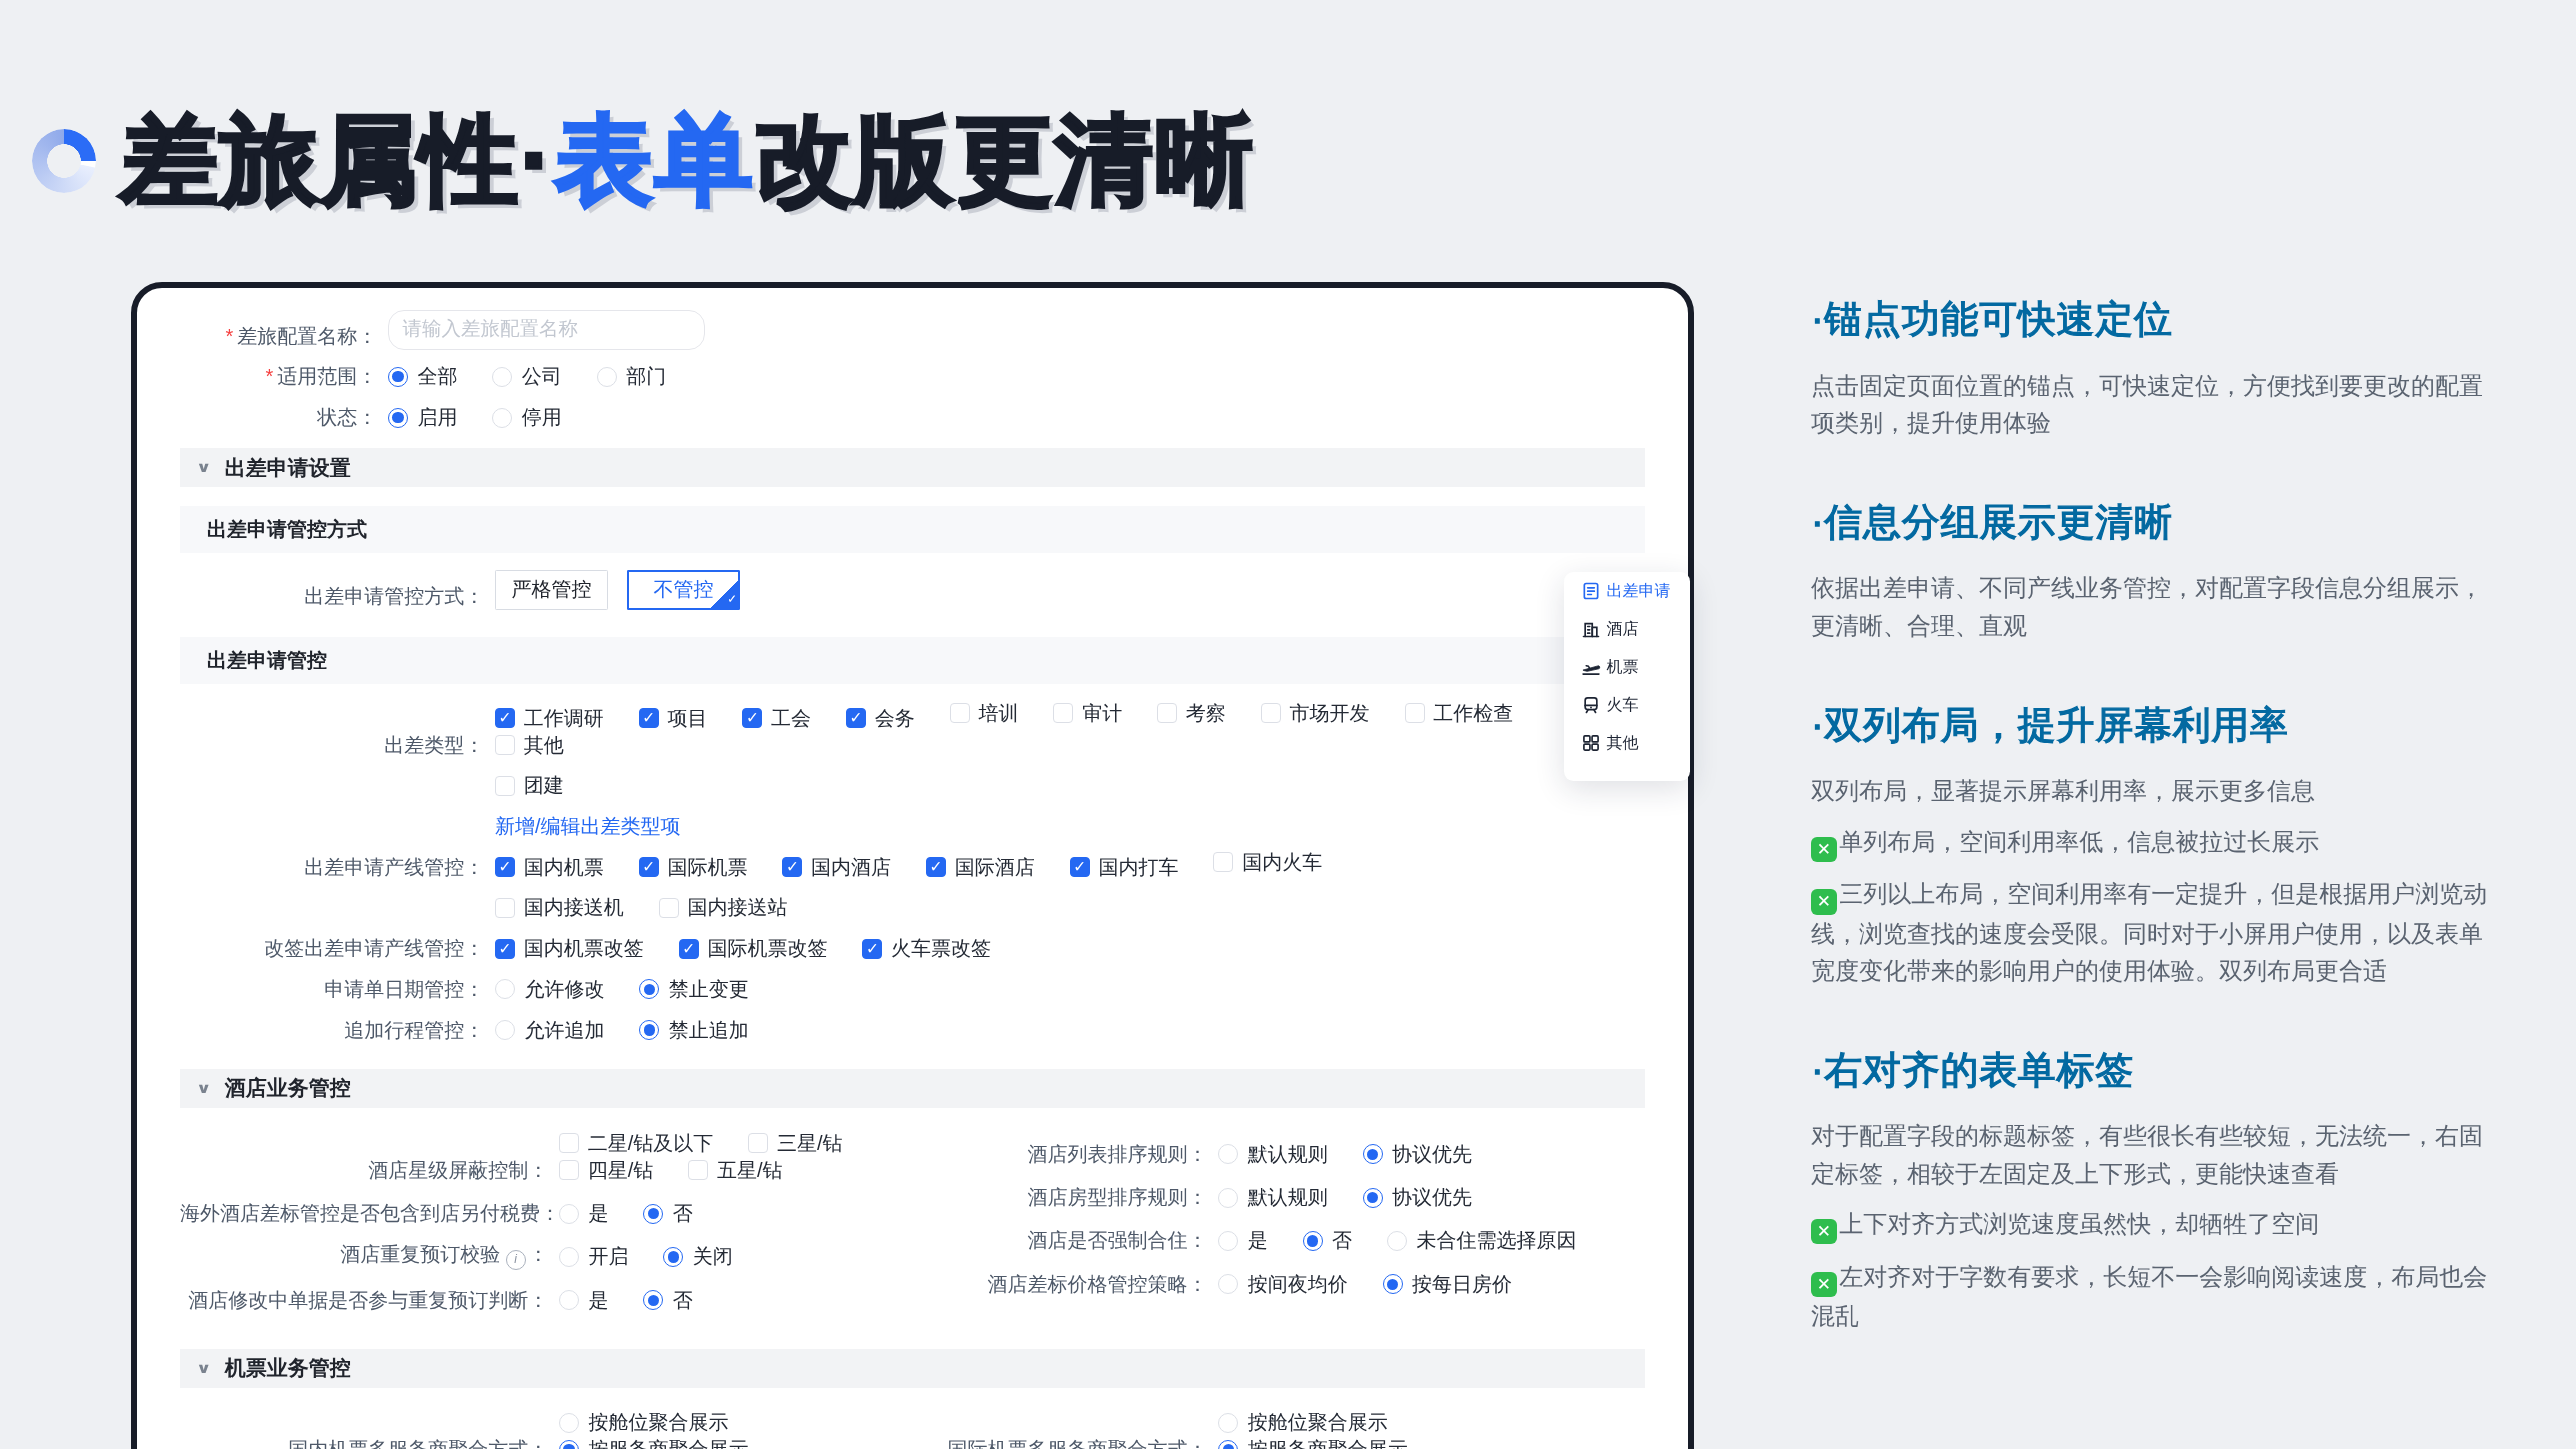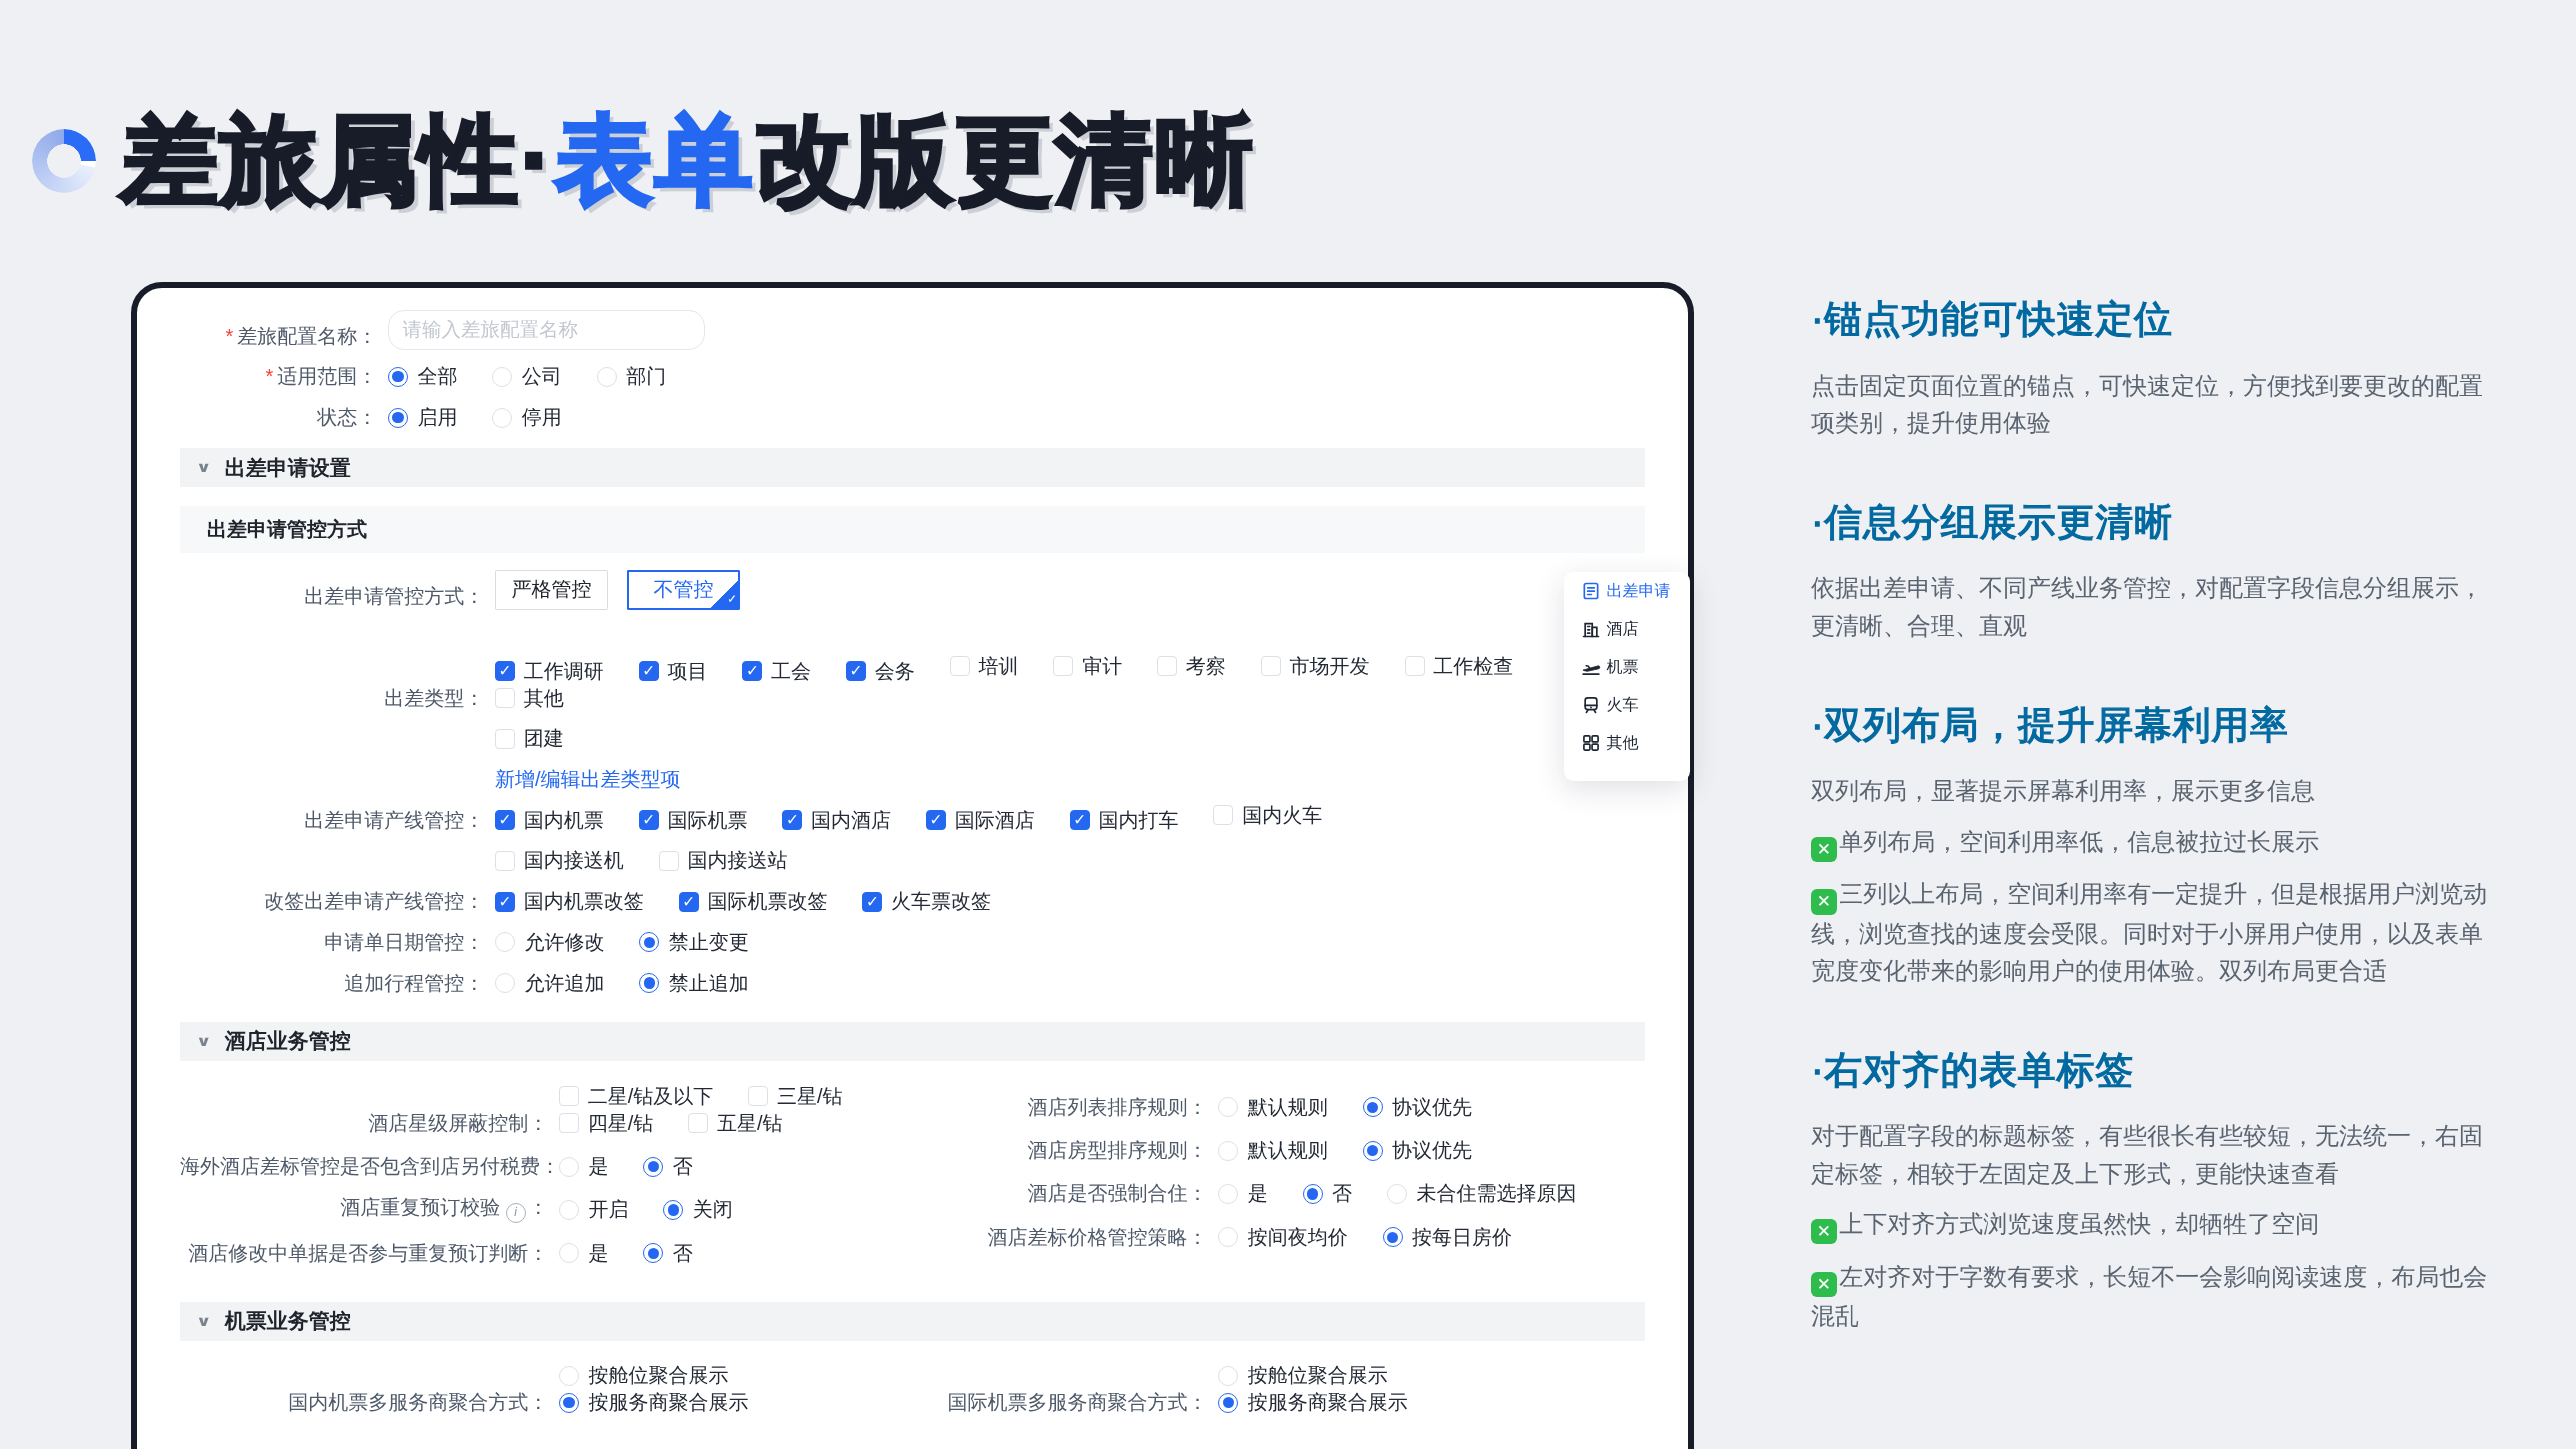--- a/index.html
+++ b/index.html
@@ -24,21 +24,21 @@
   
   .form-card{position:absolute;left:131px;top:282px;width:1563px;height:1221px;box-sizing:border-box;
     background:#fff;border:6.7px solid var(--card-border);border-radius:31px;padding:19px 43px 0;overflow:hidden}
   .frow{display:flex;align-items:flex-end;min-height:38px;margin:2.7px 0}
   .flabel{flex:none;text-align:right;font-size:20px;color:var(--label);padding-right:10.7px;box-sizing:border-box;white-space:nowrap}
   .lw-basic{width:208px}.lw-sub{width:315px}.lw-l{width:379px}.lw-r{width:275px}
   .req{color:var(--red);margin-right:4px;font-size:20px}
   .info-i{display:inline-block;width:18px;height:18px;line-height:16px;border:1.3px solid #aab1bd;border-radius:50%;
     font-size:12px;color:#8a92a0;text-align:center;margin:0 2.7px 0 5.4px;vertical-align:-2px;font-style:italic}
   .input-box input{width:288px;height:38px;border:1.3px solid #e5e6eb;border-radius:16px;font-size:19.5px;padding:0 13.4px;
-    color:#1d2129;background:#fff;outline:none;font-family:Liberation Sans, sans-serif}
+    color:#1d2129;background:#fff;outline:none;font-family:Liberation Mono, monospace}
   .input-box input::placeholder{color:#c2c7d0}
   .opt{display:inline-flex;align-items:center;margin-right:35px;cursor:pointer}
   .radio{width:20px;height:20px;border-radius:50%;border:1.3px solid #dcdfe6;background:#fff;margin-right:9.4px;
     box-sizing:border-box;position:relative;flex:none}
   .radio.sel{border-color:var(--accent)}
   .radio.sel::after{content:"";position:absolute;inset:3.4px;border-radius:50%;background:var(--accent)}
   .checkbox{width:20px;height:20px;border-radius:4px;border:1.3px solid #dcdfe6;background:#fff;margin-right:8.7px;
     box-sizing:border-box;color:#fff;font-size:15.4px;line-height:17.4px;text-align:center;font-weight:bold;flex:none}
   .checkbox.on{background:var(--accent);border-color:var(--accent)}
   .opt-label{font-size:20px;color:#242a35;white-space:nowrap}
@@ -130,20 +130,21 @@
                 </button><button class="sel-btn active">
                   <span>不管控</span>
                   <span class="corner">
                     <span class="ck">✓</span>
                   </span>
                 </button></div>
             </div>
           </div>
         </div>
         <div class="subcard">
+          <div class="band">出差申请管控</div>
           <div class="sbody">
             <div class="frow">
               <div class="flabel lw-sub">出差类型：</div>
               <div class="fctrl"><span class="opt">
                   <span class="checkbox on">✓</span>
                   <span class="opt-label">工作调研</span>
                 </span><span class="opt">
                   <span class="checkbox on">✓</span>
                   <span class="opt-label">项目</span>
                 </span><span class="opt">

